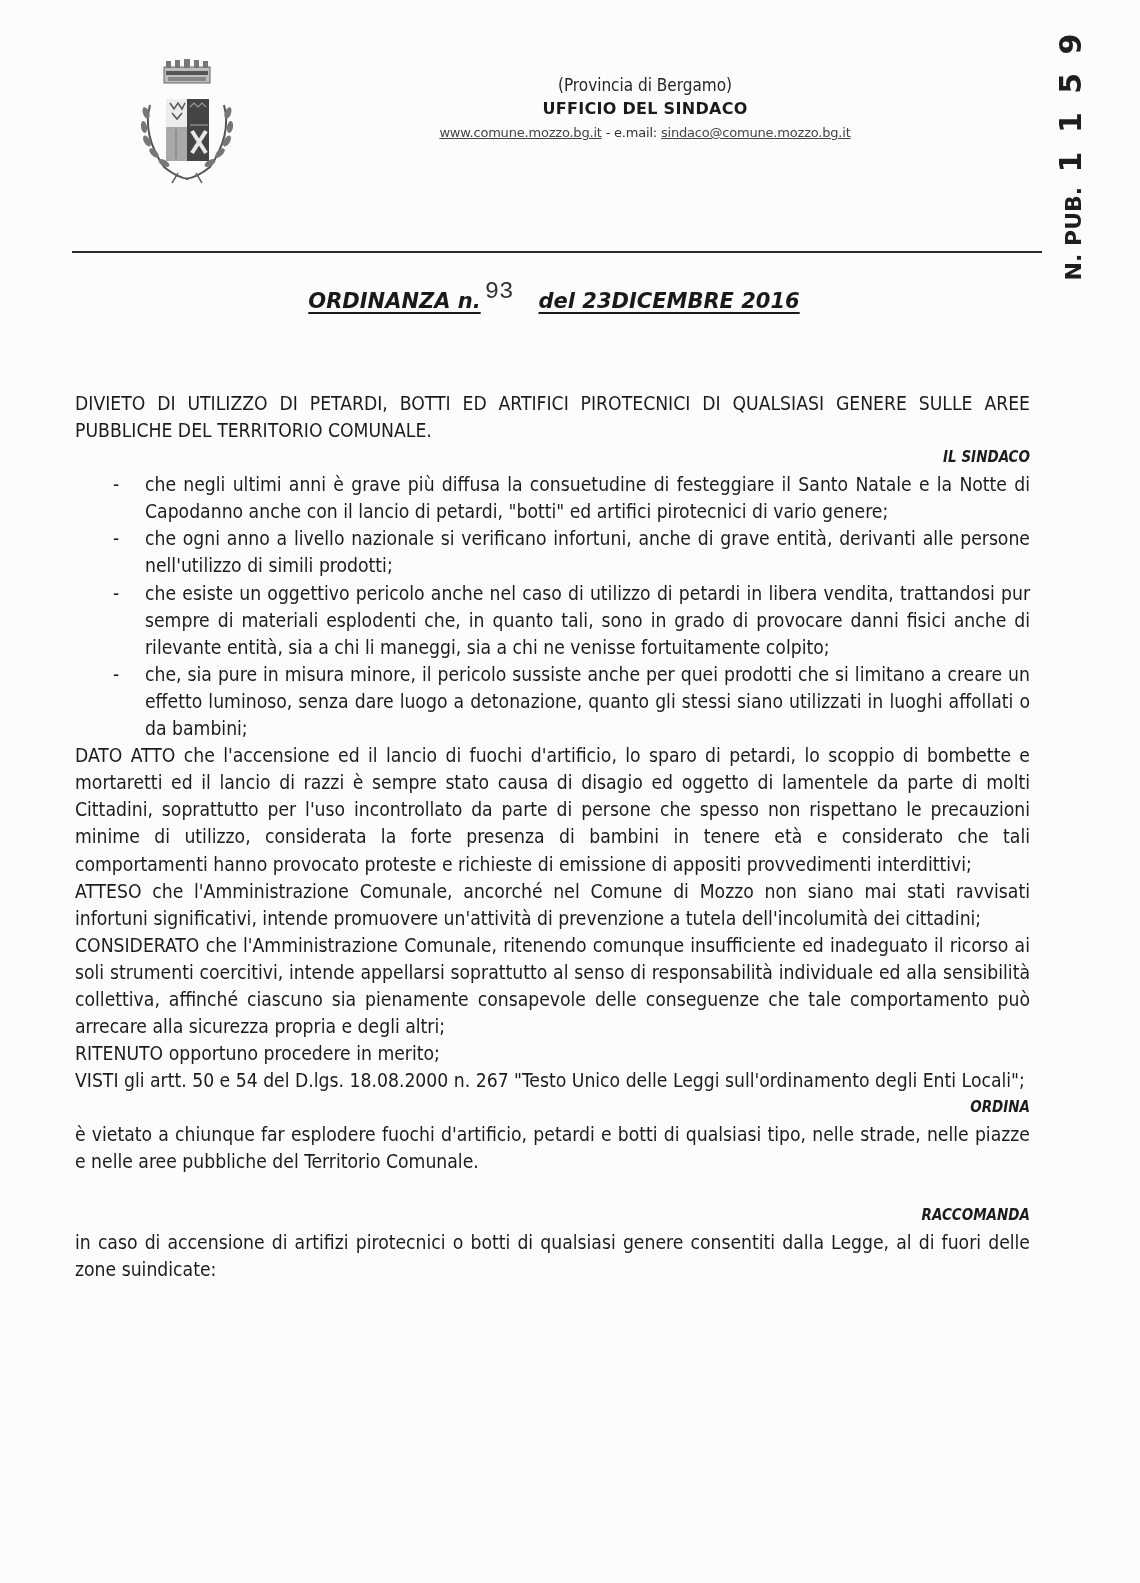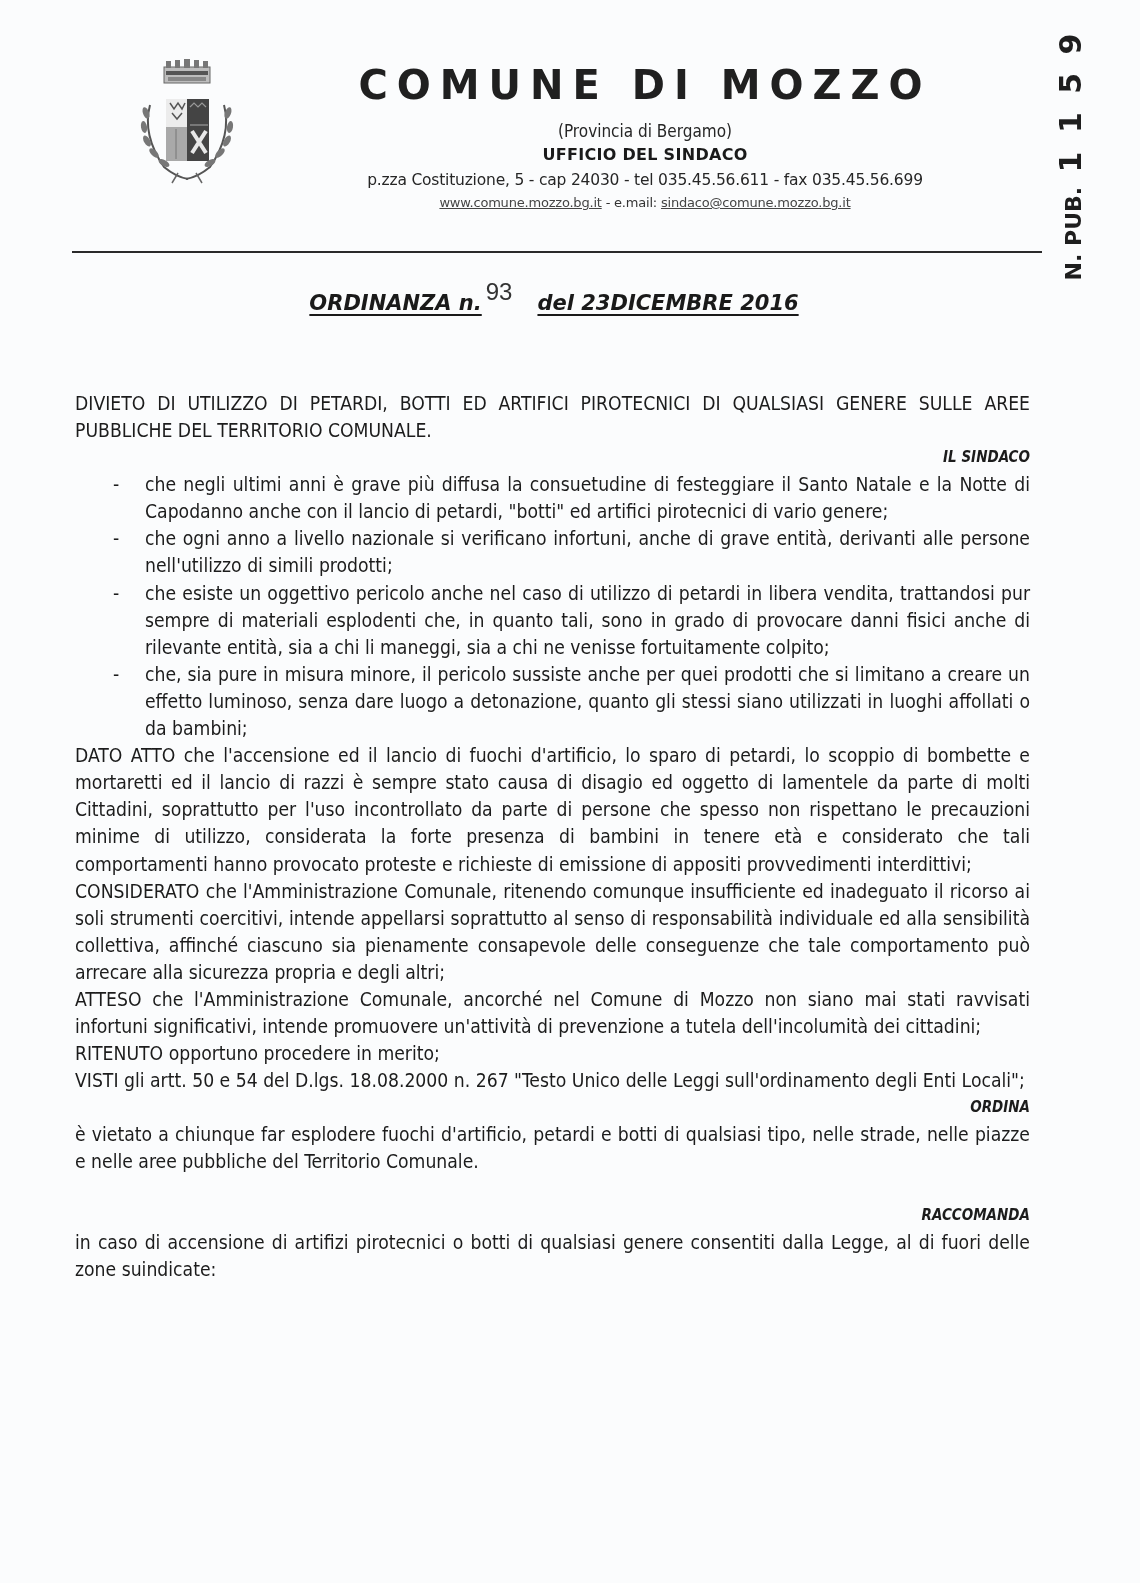--- a/index.html
+++ b/index.html
@@ -108,21 +108,21 @@
       font-style: italic;
       font-size: 21px;
       color: #1a1a1a;
       padding-left: 4px;
     }
     .ord-heading .u {
       text-decoration: underline;
       text-underline-offset: 4px;
     }
     .handwritten {
-      font-family: Liberation Sans, sans-serif;
+      font-family: Liberation Mono, monospace;
       font-style: normal;
       font-weight: normal;
       font-size: 24px;
       position: relative;
       top: -10px;
       margin: 0 25px 0 4px;
       color: #333;
     }
 
     
@@ -211,24 +211,22 @@
         <ellipse cx="102" cy="72" rx="3" ry="6" transform="rotate(10 102 72)"></ellipse>
         <ellipse cx="99" cy="86" rx="3" ry="6" transform="rotate(30 99 86)"></ellipse>
         <ellipse cx="92" cy="98" rx="3" ry="6" transform="rotate(45 92 98)"></ellipse>
         <ellipse cx="82" cy="108" rx="3" ry="6" transform="rotate(60 82 108)"></ellipse>
       </g>
       <path d="M50 118 L44 128 M68 118 L74 128" stroke="#666" stroke-width="1.5"></path>
     </svg>
   </div>
 
   <div class="header-block">
-    <div class="org-title">COMUNE DI MOZZO</div>
     <div class="province">(Provincia di Bergamo)</div>
     <div class="office">UFFICIO DEL SINDACO</div>
-    <div class="address">p.zza Costituzione, 5 - cap 24030 - tel 035.45.56.611 - fax 035.45.56.699</div>
     <div class="contacts">
       <a>www.comune.mozzo.bg.it</a><span> - e.mail: </span><a>sindaco@comune.mozzo.bg.it</a>
     </div>
   </div>
 
   <div class="stamp">
     <div class="stamp-text">
       <span class="small">N. PUB.</span>
       <span>1 1 5 9</span>
     </div>
@@ -257,22 +255,22 @@
         <span class="dash">-</span>
         <span>che esiste un oggettivo pericolo anche nel caso di utilizzo di petardi in libera vendita, trattandosi pur sempre di materiali esplodenti che, in quanto tali, sono in grado di provocare danni fisici anche di rilevante entità, sia a chi li maneggi, sia a chi ne venisse fortuitamente colpito;</span>
       </li>
       <li class="bullet">
         <span class="dash">-</span>
         <span>che, sia pure in misura minore, il pericolo sussiste anche per quei prodotti che si limitano a creare un effetto luminoso, senza dare luogo a detonazione, quanto gli stessi siano utilizzati in luoghi affollati o da bambini;</span>
       </li>
     </ul>
 
     <p class="para">DATO ATTO che l'accensione ed il lancio di fuochi d'artificio, lo sparo di petardi, lo scoppio di bombette e mortaretti ed il lancio di razzi è sempre stato causa di disagio ed oggetto di lamentele da parte di molti Cittadini, soprattutto per l'uso incontrollato da parte di persone che spesso non rispettano le precauzioni minime di utilizzo, considerata la forte presenza di bambini in tenere età e considerato che tali comportamenti hanno provocato proteste e richieste di emissione di appositi provvedimenti interdittivi;</p>
+    <p class="para">ATTESO che l'Amministrazione Comunale, ancorché nel Comune di Mozzo non siano mai stati ravvisati infortuni significativi, intende promuovere un'attività di prevenzione a tutela dell'incolumità dei cittadini;</p>
     <p class="para">CONSIDERATO che l'Amministrazione Comunale, ritenendo comunque insufficiente ed inadeguato il ricorso ai soli strumenti coercitivi, intende appellarsi soprattutto al senso di responsabilità individuale ed alla sensibilità collettiva, affinché ciascuno sia pienamente consapevole delle conseguenze che tale comportamento può arrecare alla sicurezza propria e degli altri;</p>
-    <p class="para">ATTESO che l'Amministrazione Comunale, ancorché nel Comune di Mozzo non siano mai stati ravvisati infortuni significativi, intende promuovere un'attività di prevenzione a tutela dell'incolumità dei cittadini;</p>
     <p class="para">RITENUTO opportuno procedere in merito;</p>
     <p class="para">VISTI gli artt. 50 e 54 del D.lgs. 18.08.2000 n. 267 "Testo Unico delle Leggi sull'ordinamento degli Enti Locali";</p>
 
     <p class="section-title">ORDINA</p>
     <p class="para">è vietato a chiunque far esplodere fuochi d'artificio, petardi e botti di qualsiasi tipo, nelle strade, nelle piazze e nelle aree pubbliche del Territorio Comunale.</p>
 
     <div class="spacer-raccomanda"></div>
     <p class="section-title">RACCOMANDA</p>
     <p class="para">in caso di accensione di artifizi pirotecnici o botti di qualsiasi genere consentiti dalla Legge, al di fuori delle zone suindicate:</p>
   </div>

